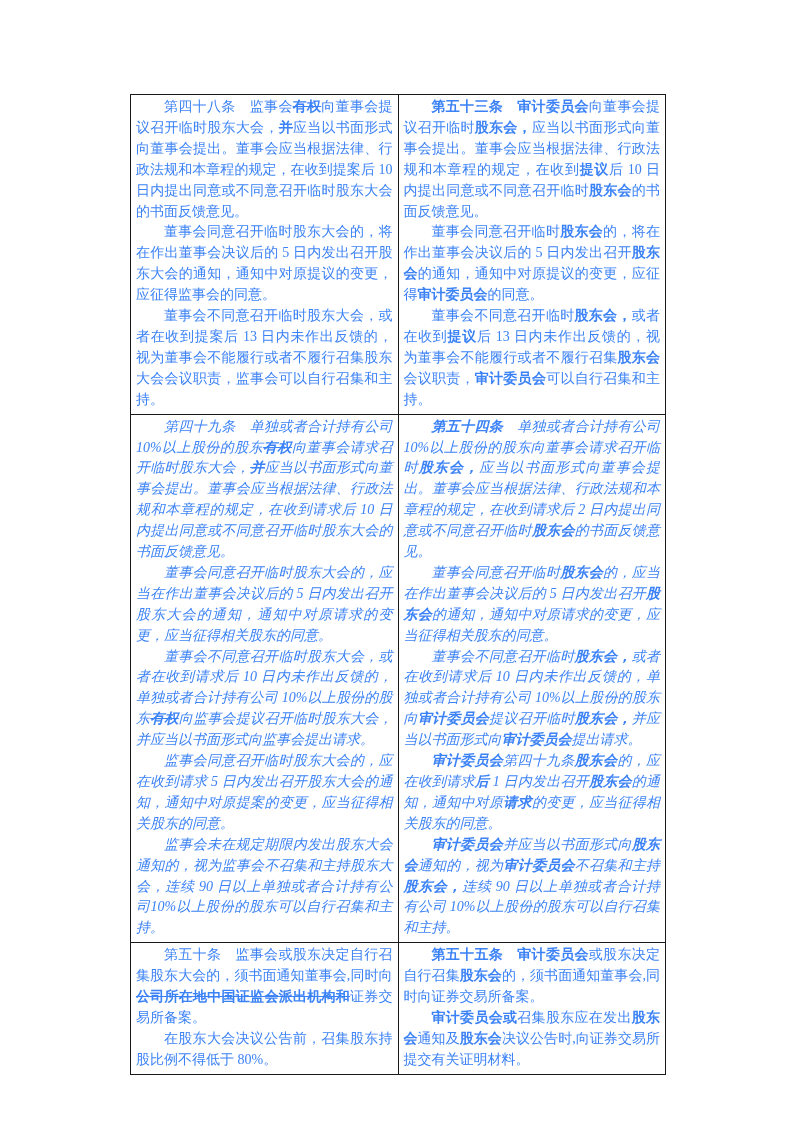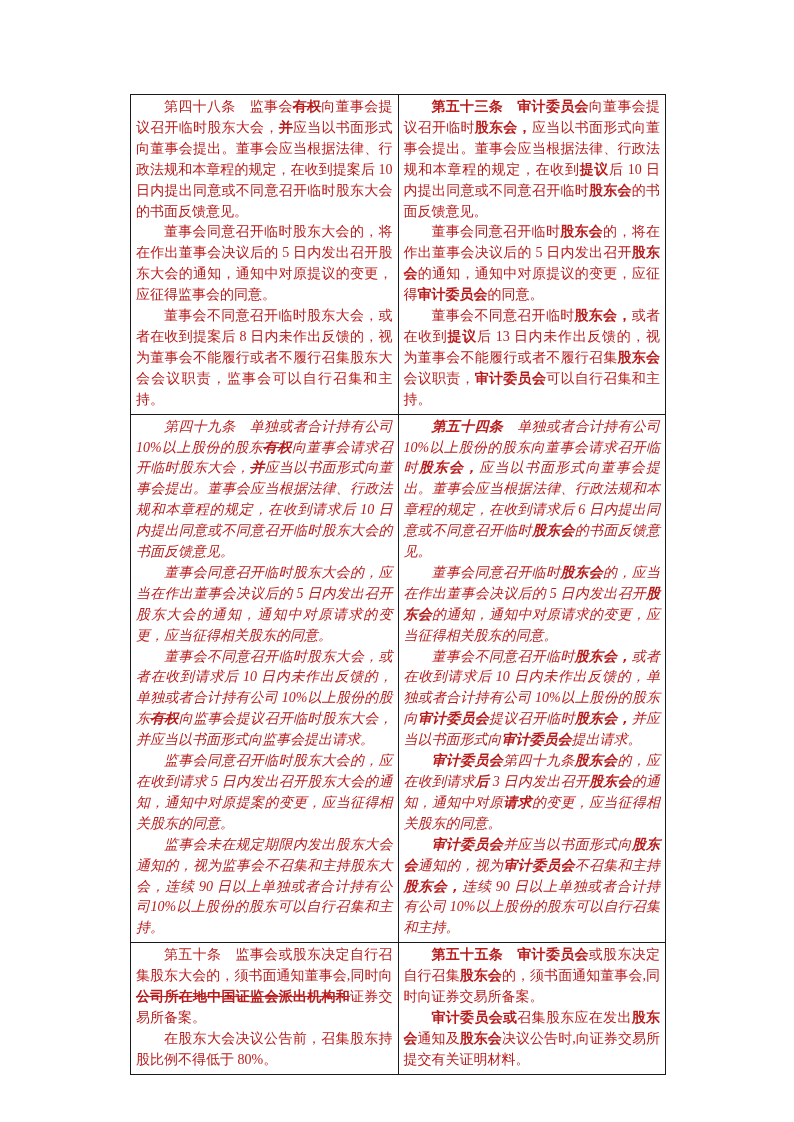--- a/index.html
+++ b/index.html
@@ -1,21 +1,21 @@
 <!DOCTYPE html>
 <html><head>
 <meta charset="utf-8">
 <style>
   html,body{margin:0;padding:0;}
   .page{
     position:relative;
     width:794px;
     height:1122px;
     background:#ffffff;
-    color:#b91c1c;
+    color:#3b82f6;
     font-family:"Liberation Serif","DejaVu Serif",serif;
     overflow:hidden;
   }
   table.cmp{
     position:absolute;
     left:130px;
     top:94px;
     width:536px;
     border-collapse:collapse;
     table-layout:fixed;
@@ -41,41 +41,41 @@
 </head>
 <body>
 
 <div class="page">
   <table class="cmp">
     <tbody>
       <tr class="r1">
         <td>
             <p><span>第四十八条　监事会</span><span class="bs">有权</span><span>向董事会提议召开临时股东大会，</span><span class="bs">并</span><span>应当以书面形式向董事会提出。董事会应当根据法律、行政法规和本章程的规定，在收到提案后 10 日内提出同意或不同意召开临时股东大会的书面反馈意见。</span></p>
             <p><span>董事会同意召开临时股东大会的，将在作出董事会决议后的 5 日内发出召开股东大会的通知，通知中对原提议的变更，应征得监事会的同意。</span></p>
-            <p><span>董事会不同意召开临时股东大会，或者在收到提案后 8 日内未作出反馈的，视为董事会不能履行或者不履行召集股东大会会议职责，监事会可以自行召集和主持。</span></p>
+            <p><span>董事会不同意召开临时股东大会，或者在收到提案后 13 日内未作出反馈的，视为董事会不能履行或者不履行召集股东大会会议职责，监事会可以自行召集和主持。</span></p>
           </td>
         <td>
             <p><span class="b">第五十三条　审计委员会</span><span>向董事会提议召开临时</span><span class="b">股东会，</span><span>应当以书面形式向董事会提出。董事会应当根据法律、行政法规和本章程的规定，在收到</span><span class="b">提议</span><span>后 10 日内提出同意或不同意召开临时</span><span class="b">股东会</span><span>的书面反馈意见。</span></p>
             <p><span>董事会同意召开临时</span><span class="b">股东会</span><span>的，将在作出董事会决议后的 5 日内发出召开</span><span class="b">股东会</span><span>的通知，通知中对原提议的变更，应征得</span><span class="b">审计委员会</span><span>的同意。</span></p>
             <p><span>董事会不同意召开临时</span><span class="b">股东会，</span><span>或者在收到</span><span class="b">提议</span><span>后 13 日内未作出反馈的，视为董事会不能履行或者不履行召集</span><span class="b">股东会</span><span>会议职责，</span><span class="b">审计委员会</span><span>可以自行召集和主持。</span></p>
           </td>
       </tr>
       <tr class="r2">
         <td>
             <p><span>第四十九条　单独或者合计持有公司10%以上股份的股东</span><span class="bs">有权</span><span>向董事会请求召开临时股东大会，</span><span class="bs">并</span><span>应当以书面形式向董事会提出。董事会应当根据法律、行政法规和本章程的规定，在收到请求后 10 日内提出同意或不同意召开临时股东大会的书面反馈意见。</span></p>
             <p><span>董事会同意召开临时股东大会的，应当在作出董事会决议后的 5 日内发出召开股东大会的通知，通知中对原请求的变更，应当征得相关股东的同意。</span></p>
             <p><span>董事会不同意召开临时股东大会，或者在收到请求后 10 日内未作出反馈的，单独或者合计持有公司 10%以上股份的股东</span><span class="bs">有权</span><span>向监事会提议召开临时股东大会，并应当以书面形式向监事会提出请求。</span></p>
             <p><span>监事会同意召开临时股东大会的，应在收到请求 5 日内发出召开股东大会的通知，通知中对原提案的变更，应当征得相关股东的同意。</span></p>
             <p><span>监事会未在规定期限内发出股东大会通知的，视为监事会不召集和主持股东大会，连续 90 日以上单独或者合计持有公司10%以上股份的股东可以自行召集和主持。</span></p>
           </td>
         <td>
-            <p><span class="b">第五十四条</span><span>　单独或者合计持有公司10%以上股份的股东向董事会请求召开临时</span><span class="b">股东会，</span><span>应当以书面形式向董事会提出。董事会应当根据法律、行政法规和本章程的规定，在收到请求后 6 日内提出同意或不同意召开临时</span><span class="b">股东会</span><span>的书面反馈意见。</span></p>
+            <p><span class="b">第五十四条</span><span>　单独或者合计持有公司10%以上股份的股东向董事会请求召开临时</span><span class="b">股东会，</span><span>应当以书面形式向董事会提出。董事会应当根据法律、行政法规和本章程的规定，在收到请求后 2 日内提出同意或不同意召开临时</span><span class="b">股东会</span><span>的书面反馈意见。</span></p>
             <p><span>董事会同意召开临时</span><span class="b">股东会</span><span>的，应当在作出董事会决议后的 5 日内发出召开</span><span class="b">股东会</span><span>的通知，通知中对原请求的变更，应当征得相关股东的同意。</span></p>
             <p><span>董事会不同意召开临时</span><span class="b">股东会，</span><span>或者在收到请求后 10 日内未作出反馈的，单独或者合计持有公司 10%以上股份的股东向</span><span class="b">审计委员会</span><span>提议召开临时</span><span class="b">股东会，</span><span>并应当以书面形式向</span><span class="b">审计委员会</span><span>提出请求。</span></p>
-            <p><span class="b">审计委员会</span><span>第四十九条</span><span class="b">股东会</span><span>的，应在收到请求</span><span class="b">后</span><span> 3 日内发出召开</span><span class="b">股东会</span><span>的通知，通知中对原</span><span class="b">请求</span><span>的变更，应当征得相关股东的同意。</span></p>
+            <p><span class="b">审计委员会</span><span>第四十九条</span><span class="b">股东会</span><span>的，应在收到请求</span><span class="b">后</span><span> 1 日内发出召开</span><span class="b">股东会</span><span>的通知，通知中对原</span><span class="b">请求</span><span>的变更，应当征得相关股东的同意。</span></p>
             <p><span class="b">审计委员会</span><span>并应当以书面形式向</span><span class="b">股东会</span><span>通知的，视为</span><span class="b">审计委员会</span><span>不召集和主持</span><span class="b">股东会，</span><span>连续 90 日以上单独或者合计持有公司 10%以上股份的股东可以自行召集和主持。</span></p>
           </td>
       </tr>
       <tr class="r3">
         <td>
             <p><span>第五十条　监事会或股东决定自行召集股东大会的，须书面通知董事会,同时向</span><span class="bs">公司所在地中国证监会派出机构和</span><span>证券交易所备案。</span></p>
             <p><span>在股东大会决议公告前，召集股东持股比例不得低于 80%。</span></p>
           </td>
         <td>
             <p><span class="b">第五十五条　审计委员会</span><span>或股东决定自行召集</span><span class="b">股东会</span><span>的，须书面通知董事会,同时向证券交易所备案。</span></p>

